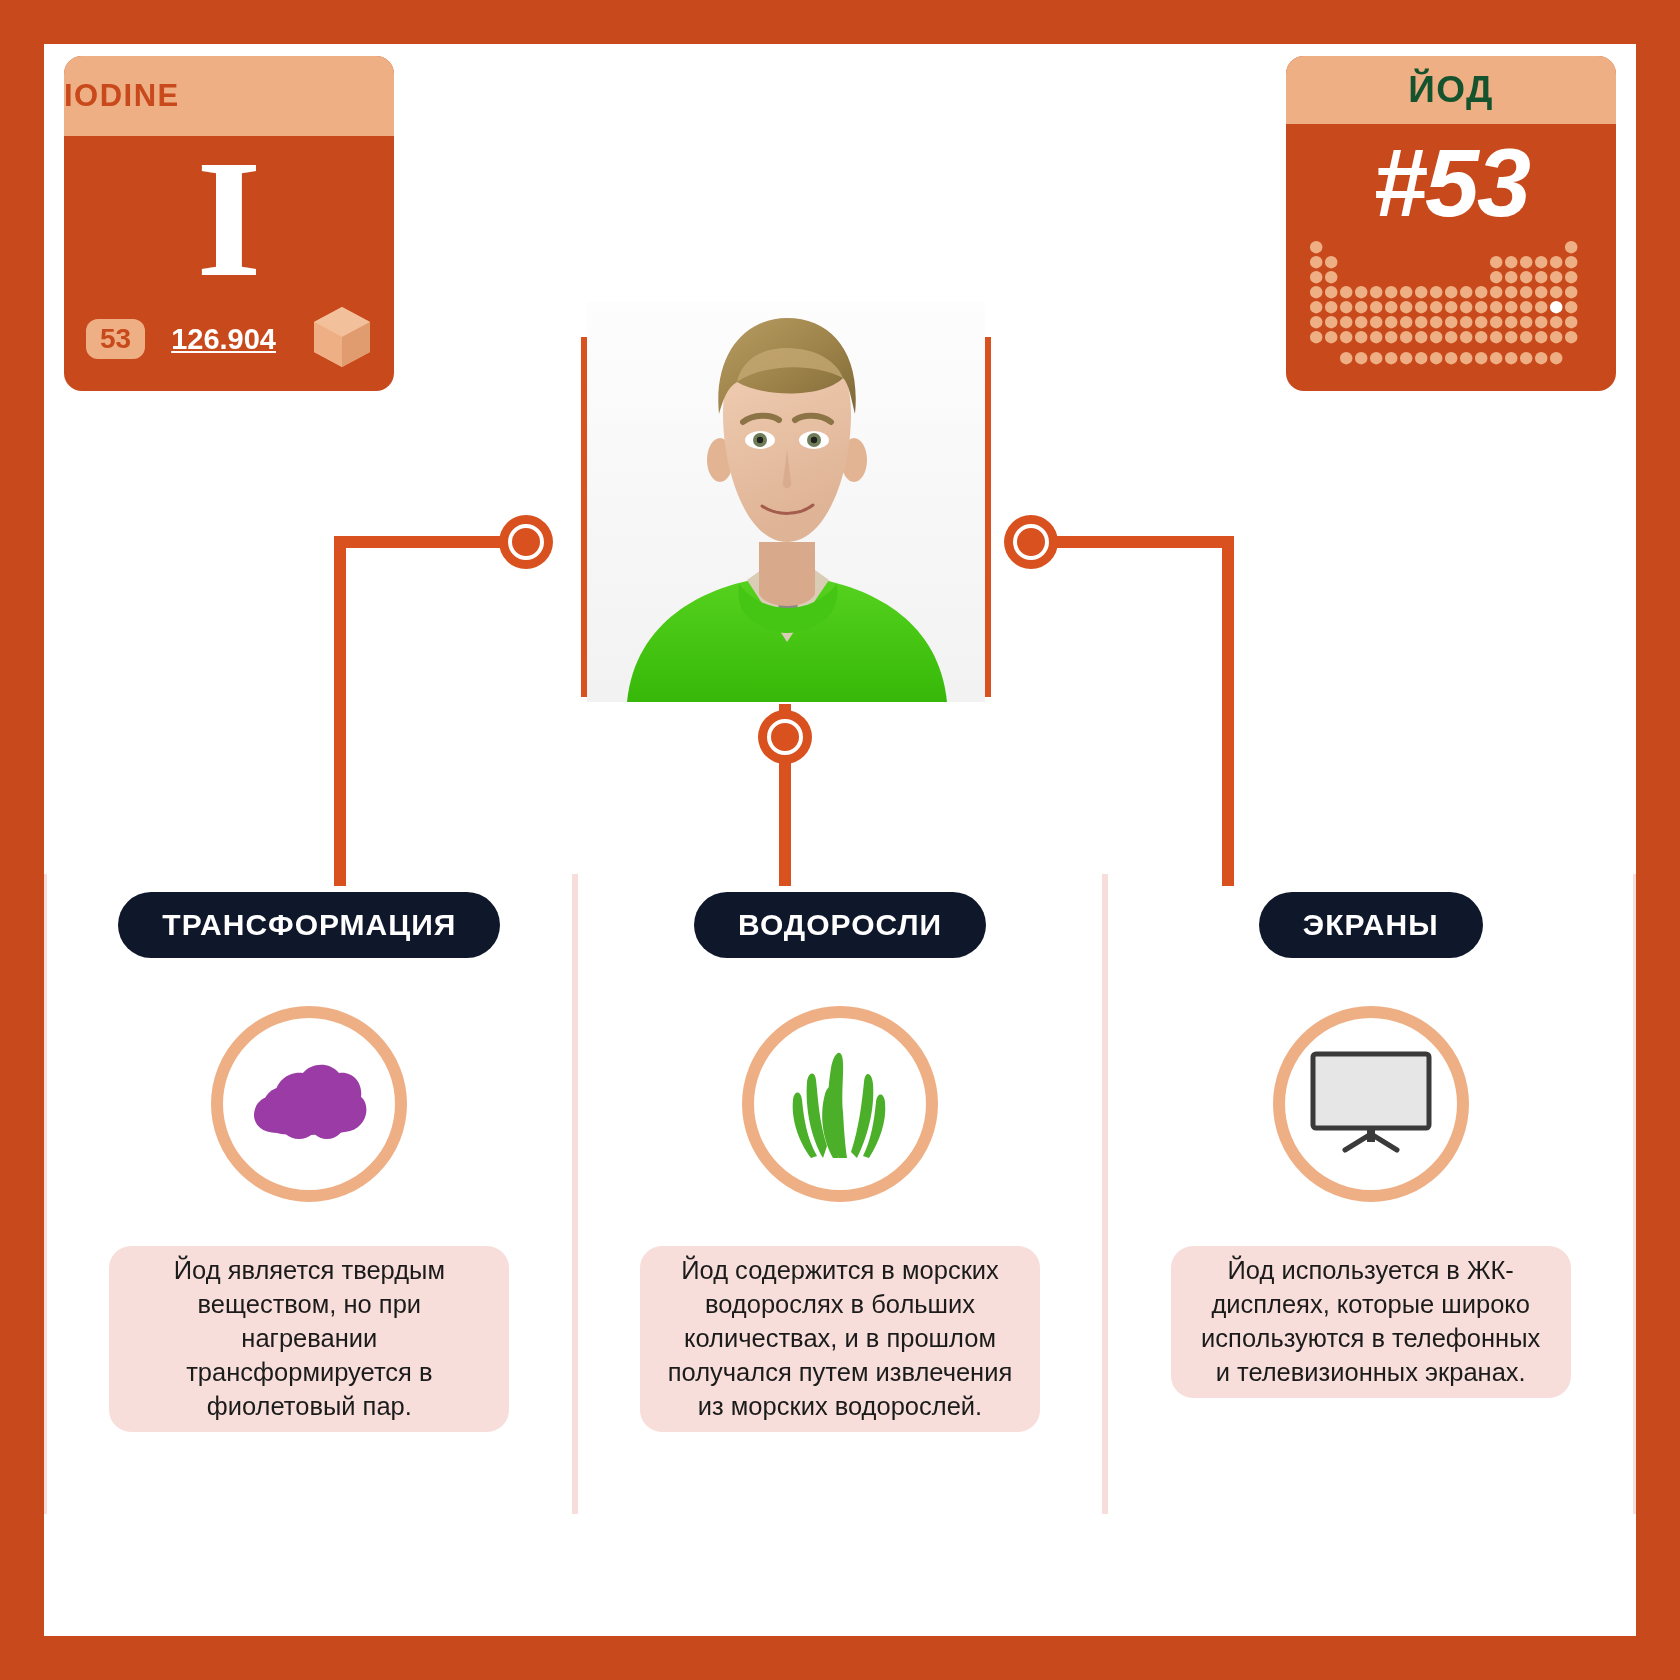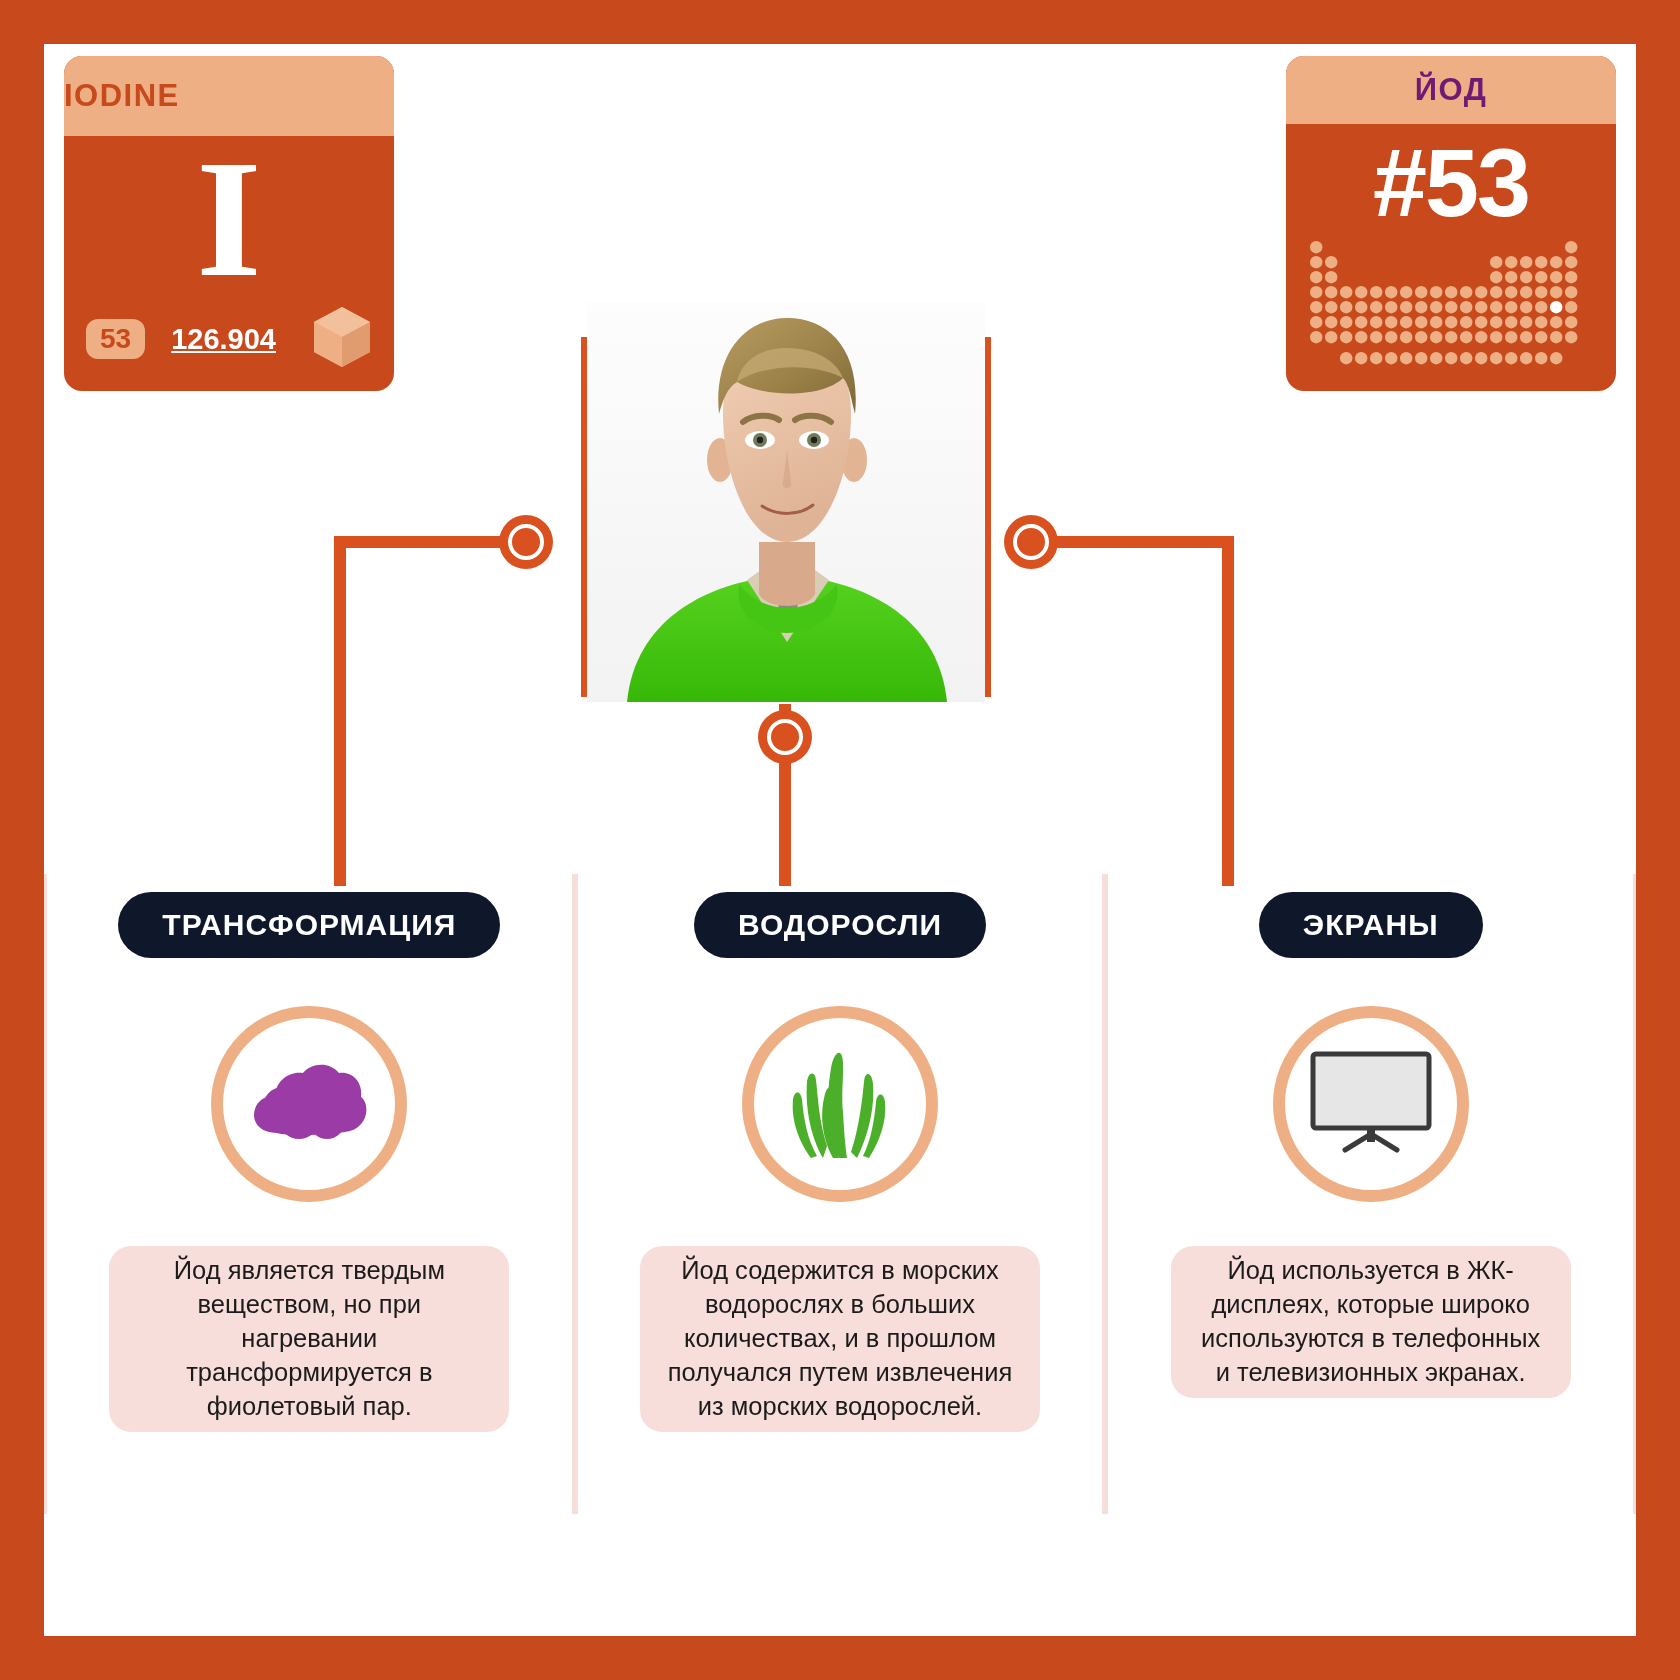--- a/index.html
+++ b/index.html
@@ -63,28 +63,29 @@
     width: 330px; height: 335px;
     background: #C8491C;
     border-radius: 18px;
     overflow: hidden;
   }
   .num-card-head {
     height: 68px; background: #EFAF84;
     display: flex; align-items: center; justify-content: center;
   }
   .num-name {
-    color: #701a75; font-weight: bold; font-size: 31px;
+    color: #14532d; font-weight: bold; font-size: 37px;
     letter-spacing: 1.5px;
   }
   .num-big {
     text-align: center; color: #fff;
     font-size: 97px; font-weight: bold;
     line-height: 1; padding-top: 10px;
     letter-spacing: -2px;
+    font-style: italic;
   }
   .ptable { margin-top: 6px; display: flex; justify-content: center; }
 
   
   .photo-frame {
     position: absolute;
     left: 537px; top: 293px;
     width: 410px; height: 360px;
     border: 11px solid #D9511F;
   }

